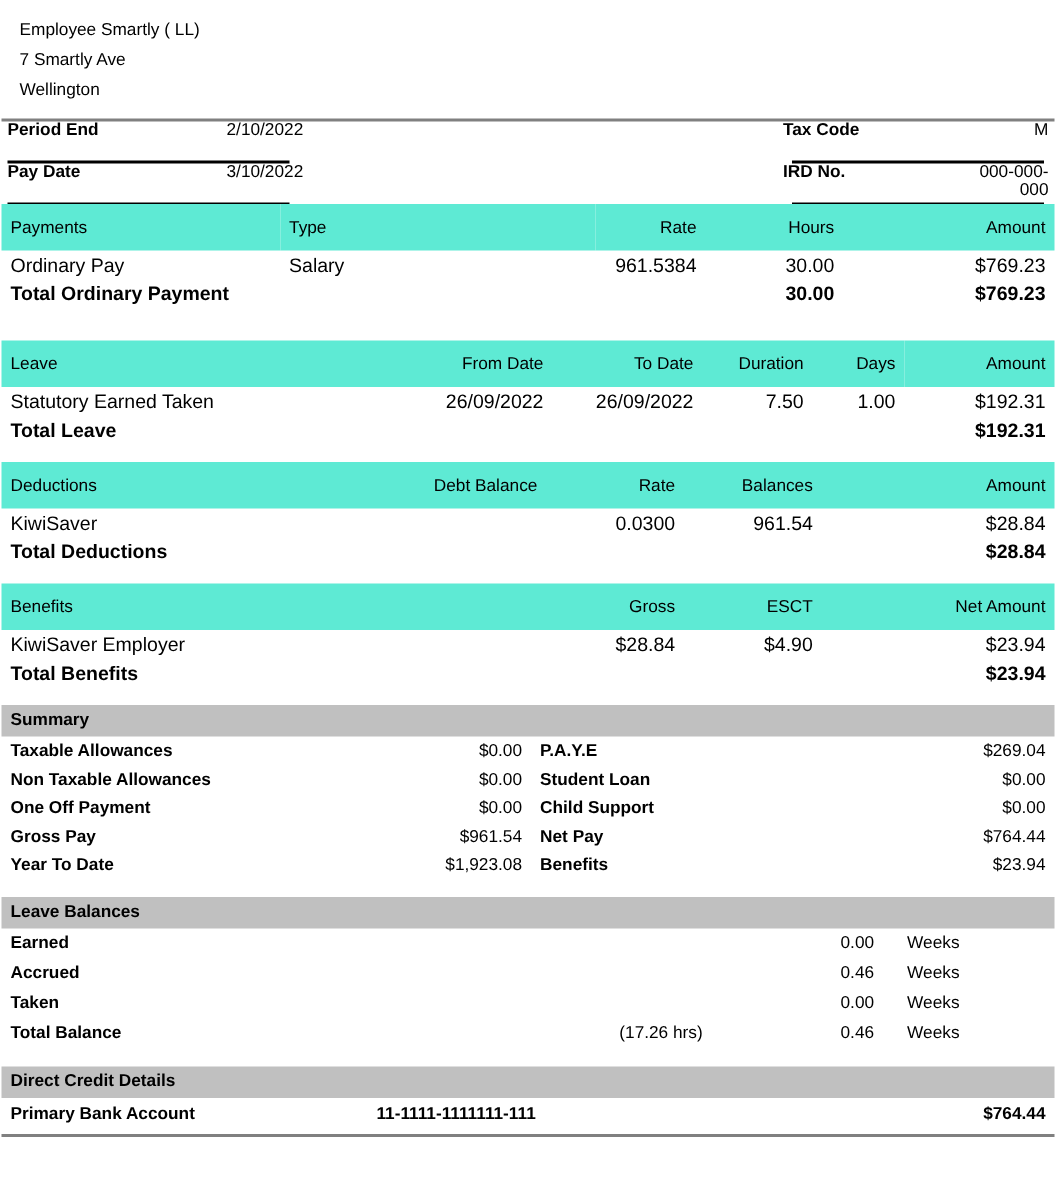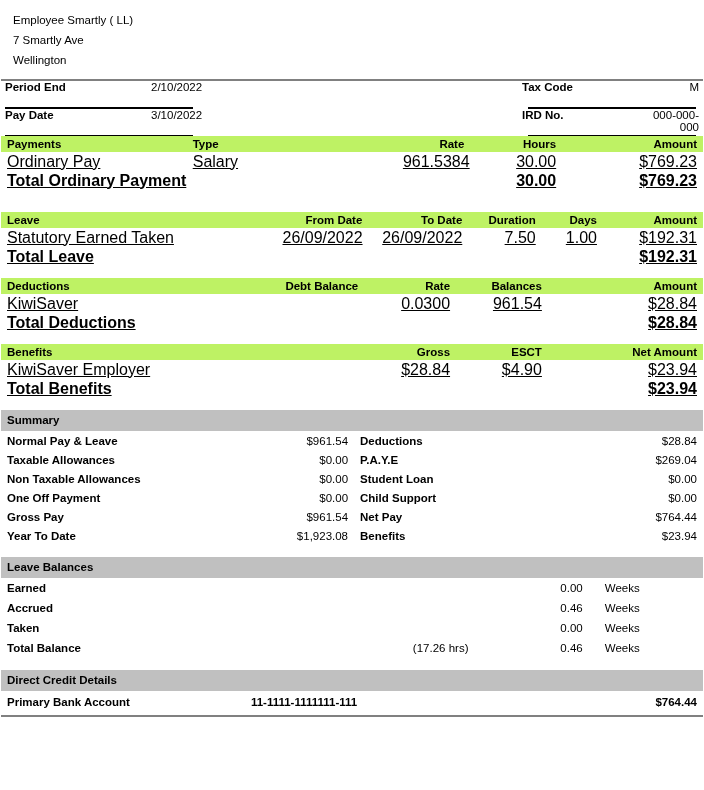--- a/index.html
+++ b/index.html
@@ -63,41 +63,40 @@
   .meta-col.left .meta-underline { width: 188px; margin-left: 4px; }
   .meta-col.right .meta-underline { width: 168px; margin-left: 176px; }
 
   
   table.sect {
     width: 100%;
     border-collapse: collapse;
     table-layout: fixed;
   }
   table.sect th {
-    background: #bef264;
-    font-weight: bold;
+    background: #5eead4;
+    font-weight: normal;
     font-size: 11.5px;
-    height: 16px;
+    height: 31px;
     padding: 0 6px;
     text-align: right;
     vertical-align: middle;
     white-space: nowrap;
   }
   table.sect th.lead {
     text-align: left;
     padding-left: 6px;
   }
   table.sect td {
-    font-size: 16px;
+    font-size: 13px;
     height: 19px;
     padding: 0 6px;
     text-align: right;
     vertical-align: middle;
     white-space: nowrap;
-    text-decoration: underline;
   }
   table.sect td.lead { text-align: left; }
   tr.total td { font-weight: bold; }
   .sect-gap { height: 22px; }
   .sect-gap-sm { height: 12px; }
 
   
   .sum-head {
     background: #c0c0c0;
     font-weight: bold;
@@ -352,26 +351,20 @@
   <div class="sum-head">Summary</div>
   <table class="summary">
     <colgroup>
       <col style="width:240px">
         <col style="width:106px">
         <col style="width:210px">
         <col style="width:132px">
     </colgroup>
     <tbody>
       <tr>
-        <td class="s-label">Normal Pay &amp; Leave</td>
-        <td class="s-value">$961.54</td>
-        <td class="s-label">Deductions</td>
-        <td class="s-value">$28.84</td>
-      </tr>
-      <tr>
         <td class="s-label">Taxable Allowances</td>
         <td class="s-value">$0.00</td>
         <td class="s-label">P.A.Y.E</td>
         <td class="s-value">$269.04</td>
       </tr>
       <tr>
         <td class="s-label">Non Taxable Allowances</td>
         <td class="s-value">$0.00</td>
         <td class="s-label">Student Loan</td>
         <td class="s-value">$0.00</td>

